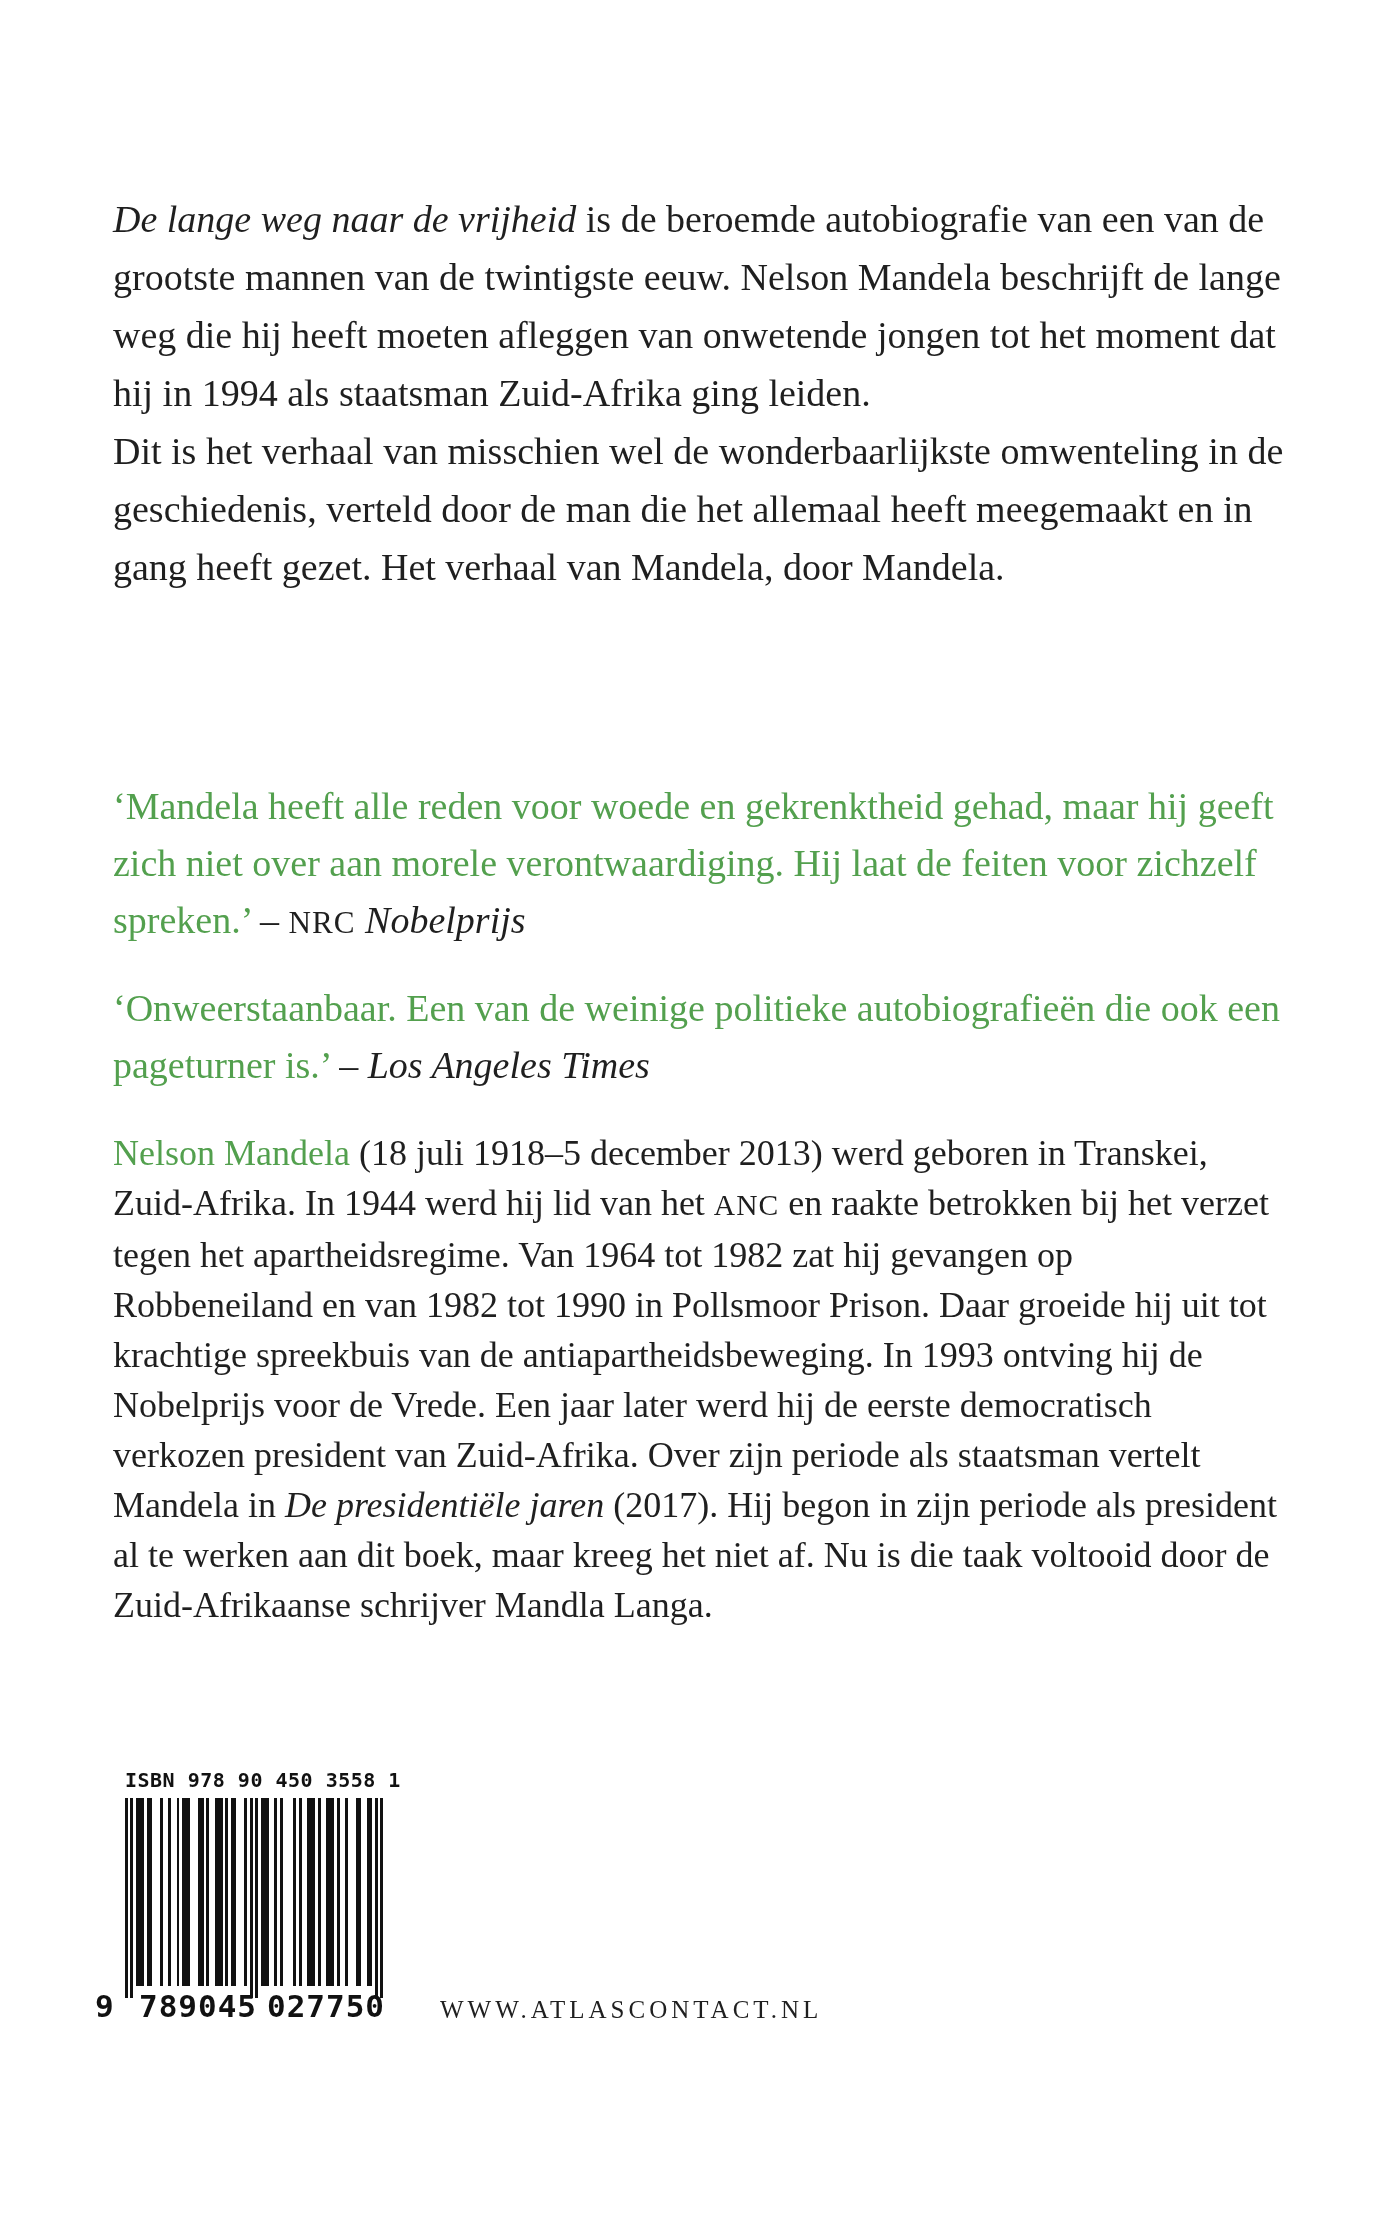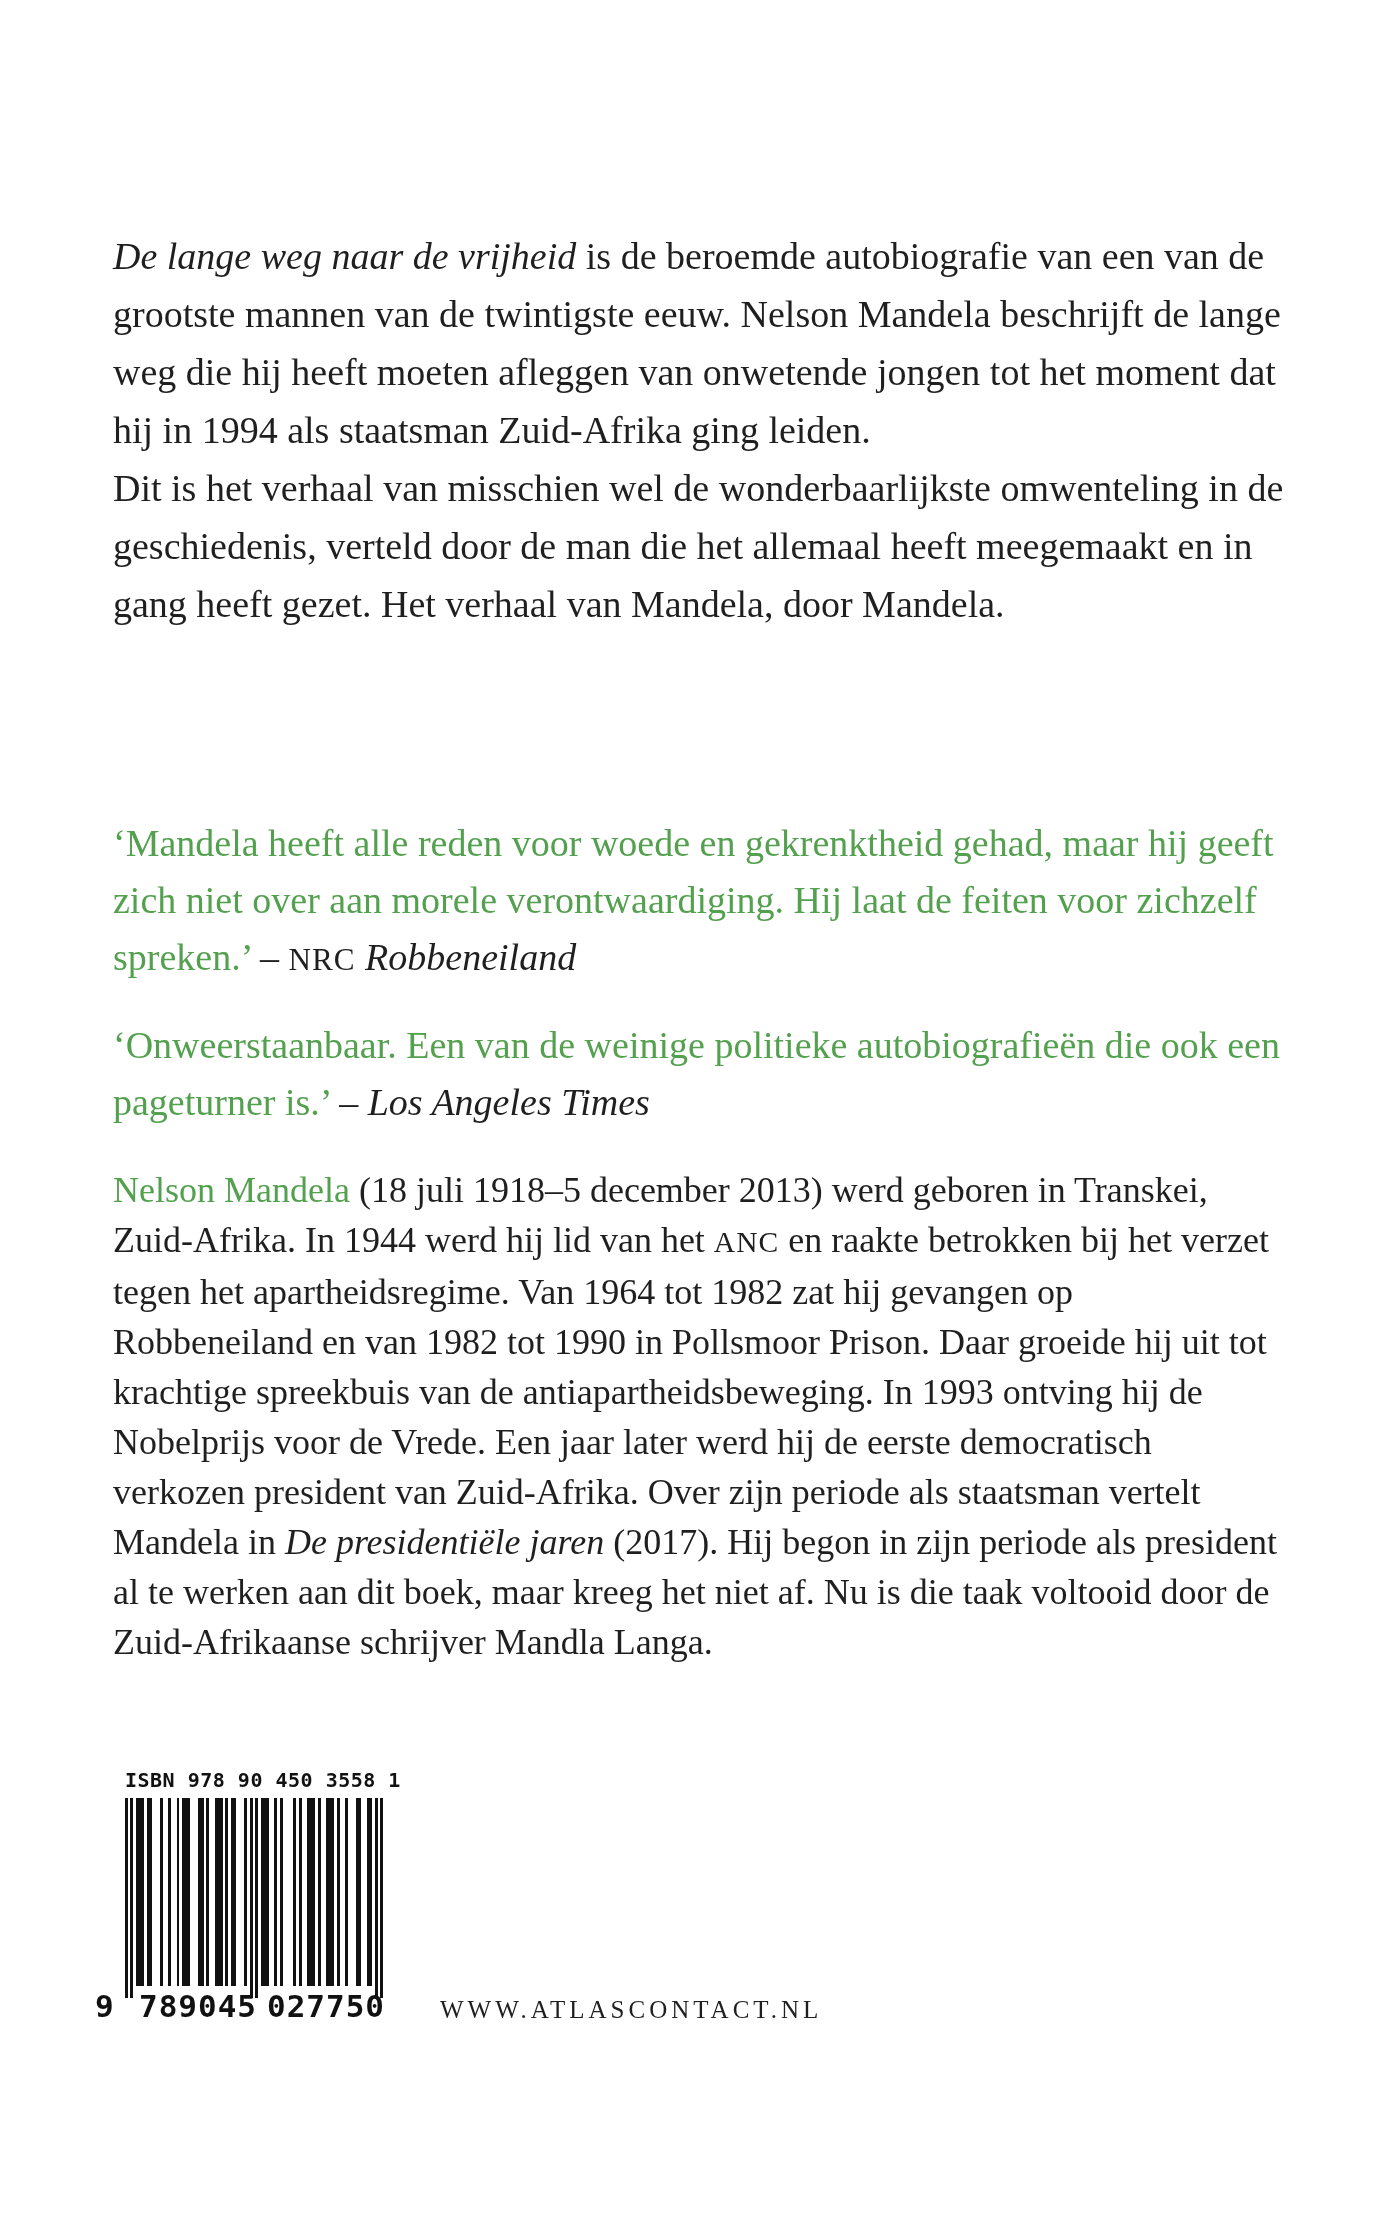--- a/index.html
+++ b/index.html
@@ -18,21 +18,20 @@
     background: #ffffff;
     overflow: hidden;
     color: var(--text-color);
   }
 
   .textcol {
     position: absolute;
     left: 113px;
     width: 1185px;
     text-align: left;
-    margin-top: 37px;
   }
 
   .synopsis {
     top: 190px;
     font-size: 38px;
     line-height: 58px;
   }
   .synopsis p + p { margin-top: 0; }
 
   .quote {
@@ -110,21 +109,21 @@
 <body style="background: rgb(255, 255, 255);">
 
 <div class="page">
 
   <section class="textcol synopsis">
     <p><em>De lange weg naar de vrijheid</em><span> is de beroemde autobiografie van een van de grootste mannen van de twintigste eeuw. Nelson Mandela beschrijft de lange weg die hij heeft moeten afleggen van onwetende jongen tot het moment dat hij in 1994 als staatsman Zuid-Afrika ging leiden.</span></p>
     <p>Dit is het verhaal van misschien wel de wonderbaarlijkste omwenteling in de geschiedenis, verteld door de man die het allemaal heeft meegemaakt en in gang heeft gezet. Het verhaal van Mandela, door Mandela.</p>
   </section>
 
   <section class="textcol quote quote-1">
-    <p><span class="green">‘Mandela heeft alle reden voor woede en gekrenktheid gehad, maar hij geeft zich niet over aan morele verontwaardiging. Hij laat de feiten voor zichzelf spreken.’</span><span> – </span><span class="caps-small">NRC</span><em> Robbeneiland</em></p>
+    <p><span class="green">‘Mandela heeft alle reden voor woede en gekrenktheid gehad, maar hij geeft zich niet over aan morele verontwaardiging. Hij laat de feiten voor zichzelf spreken.’</span><span> – </span><span class="caps-small">NRC</span><em> Nobelprijs</em></p>
   </section>
 
   <section class="textcol quote quote-2">
     <p><span class="green">‘Onweerstaanbaar. Een van de weinige politieke autobiografieën die ook een pageturner is.’</span><span> – </span><span class="caps-small"></span><em>Los Angeles Times</em></p>
   </section>
 
   <section class="textcol bio">
     <p><span class="green">Nelson Mandela</span><span> (18 juli 1918–5 december 2013) werd geboren in Transkei, Zuid-Afrika. In 1944 werd hij lid van het </span><span class="caps-small">ANC</span><span> en raakte betrokken bij het verzet tegen het apartheidsregime. Van 1964 tot 1982 zat hij gevangen op Robbeneiland en van 1982 tot 1990 in Pollsmoor Prison. Daar groeide hij uit tot krachtige spreekbuis van de antiapartheidsbeweging. In 1993 ontving hij de Nobelprijs voor de Vrede. Een jaar later werd hij de eerste democratisch verkozen president van Zuid-Afrika. Over zijn periode als staatsman vertelt Mandela in </span><em>De presidentiële jaren</em><span> (2017). Hij begon in zijn periode als president al te werken aan dit boek, maar kreeg het niet af. Nu is die taak voltooid door de Zuid-Afrikaanse schrijver Mandla Langa.</span></p>
   </section>
 

